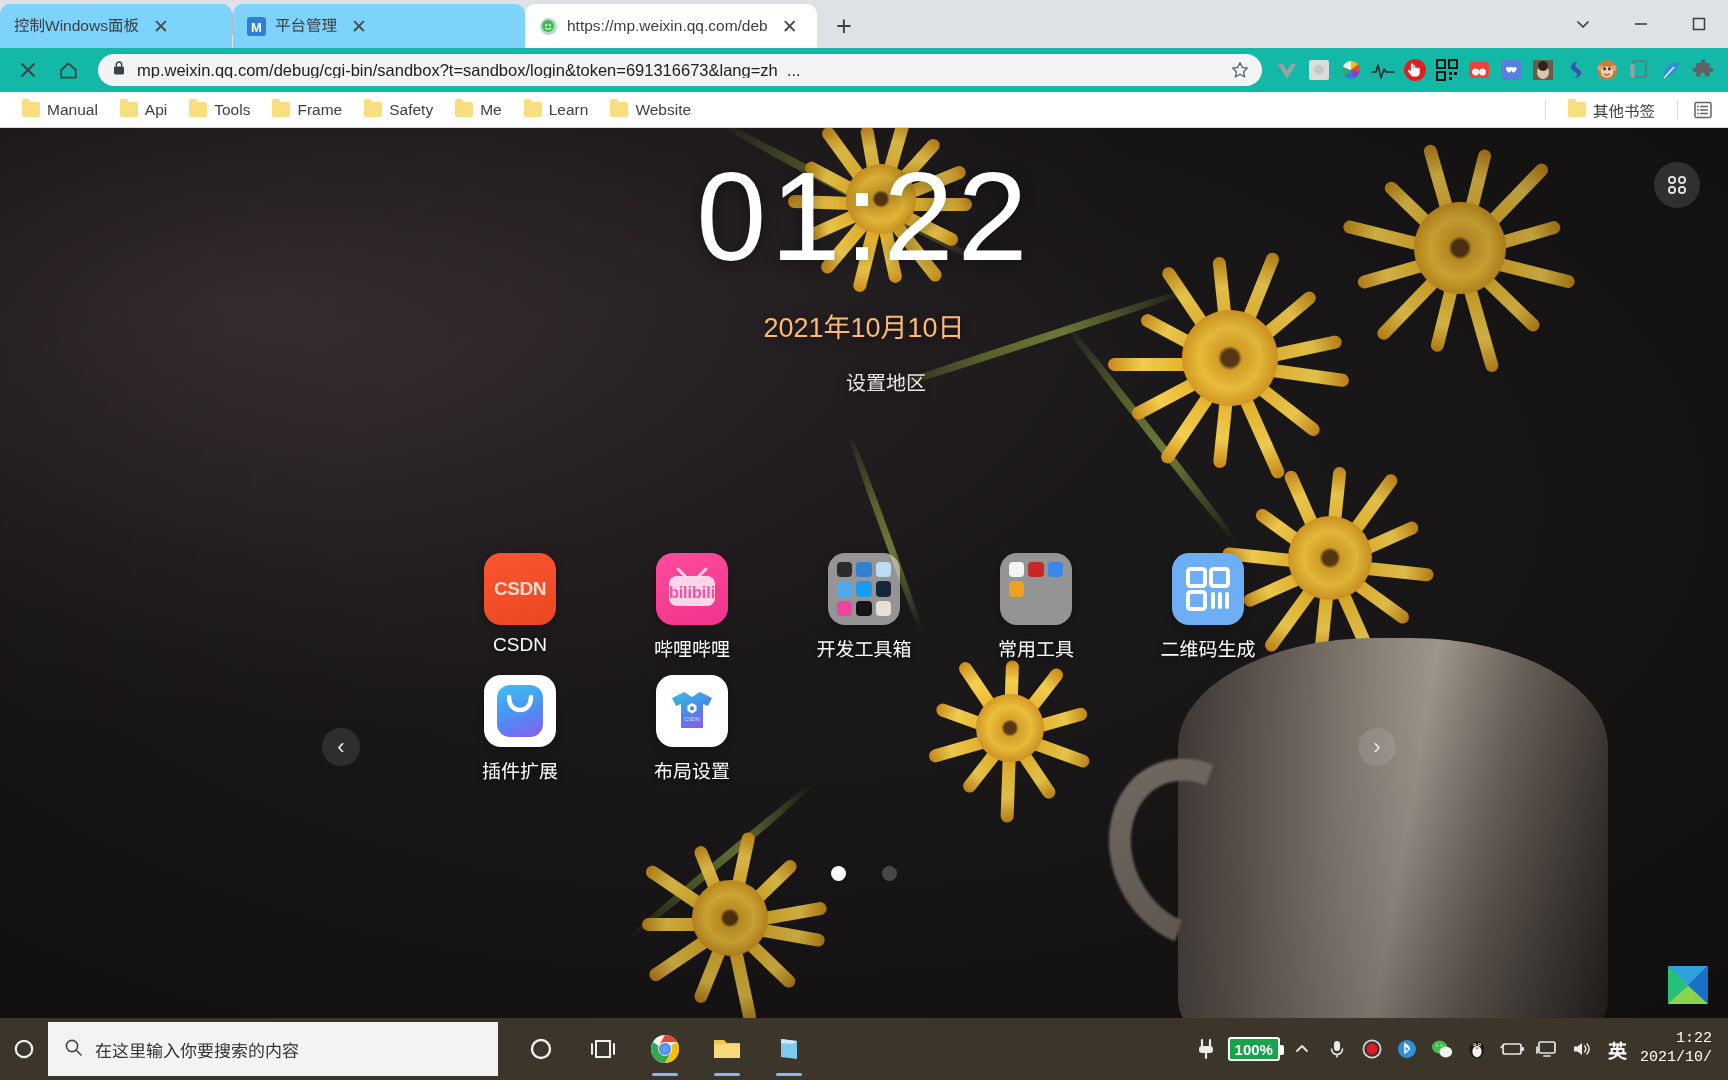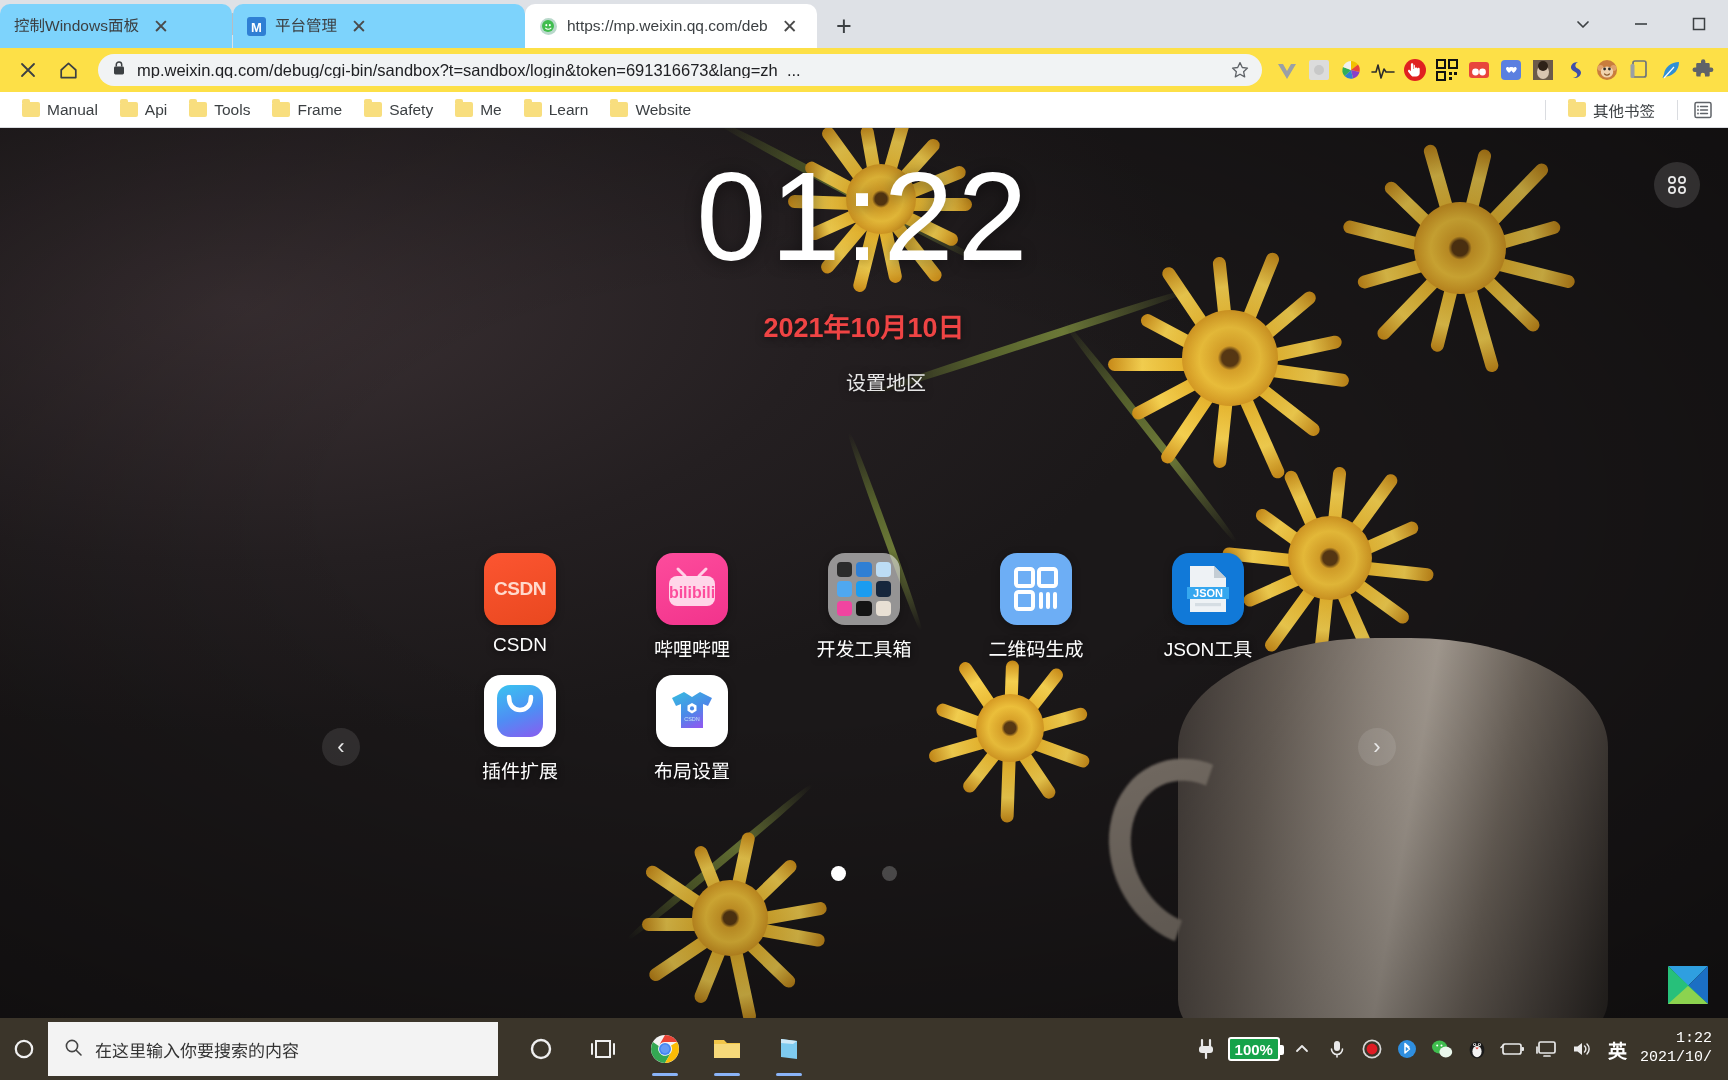--- a/index.html
+++ b/index.html
@@ -43,21 +43,21 @@
   .tabstrip-spacer { flex: 1 1 auto; }
   .winctl { display: flex; align-items: center; height: 48px; }
   .winctl > div {
     width: 58px; height: 40px; display: flex; align-items: center;
     justify-content: center; color: #3c4043;
   }
 
   
   .toolbar {
     position: absolute; top: 48px; left: 0; width: 1728px; height: 44px;
-    background: #fde047; display: flex; align-items: center; padding: 0 10px;
+    background: #14b8a6; display: flex; align-items: center; padding: 0 10px;
     gap: 4px;
   }
   .tb-icon {
     width: 36px; height: 36px; flex: 0 0 36px; border-radius: 50%;
     display: flex; align-items: center; justify-content: center; color: #5f6368;
   }
   .omnibox {
     flex: 1 1 auto; height: 32px; background: #f1f3f4; border-radius: 17px;
     display: flex; align-items: center; padding: 0 8px 0 14px; gap: 11px;
     margin-left: 8px; margin-right: 6px; min-width: 0; position: relative;
@@ -145,21 +145,21 @@
     border-radius: 50%; background: rgba(255,255,255,0.13);
     display:flex; align-items:center; justify-content:center;
   }
 
   .clock-wrap { position:absolute; left:0; right:0; top: 26px; text-align:center; }
   .clock {
     font-size: 126px; line-height: 1.0; color: #ffffff; font-weight: 300;
     letter-spacing: 4px; text-shadow: 0 2px 16px rgba(0,0,0,0.45);
   }
   .date {
-    margin-top: 26px; font-size: 27px; color: #ef4444; font-weight: 700;
+    margin-top: 26px; font-size: 27px; color: #fdba74; font-weight: 400;
     text-shadow: 0 1px 8px rgba(0,0,0,0.55);
   }
   .region {
     margin-top: 22px; font-size: 20px; color: #e6e6e6;
     text-shadow: 0 1px 8px rgba(0,0,0,0.55);
     margin-left: 44px;
   }
 
   
   .searchbar {
@@ -668,47 +668,51 @@
             <div class="fg" style="background:#1a9cf0;"></div>
             <div class="fg" style="background:#16263c;"></div>
             <div class="fg" style="background:#f044a0;"></div>
             <div class="fg" style="background:#141414;"></div>
             <div class="fg" style="background:#e8e0d4;"></div>
           </div>
         </div>
         <div class="sc-label">开发工具箱</div>
       </div>
 
+      <div class="sc">
+        <div class="sc-ico ico-folder">
+          <div class="folder-grid">
+            <div class="fg" style="background:#f4f4f4;"></div>
+            <div class="fg" style="background:#c62828;"></div>
+            <div class="fg" style="background:#3b86e8;"></div>
+            <div class="fg" style="background:#f0a020;"></div>
+            <div class="fg"></div>
+            <div class="fg"></div>
+            <div class="fg"></div>
+            <div class="fg"></div>
+            <div class="fg"></div>
+          </div>
+        </div>
+        <div class="sc-label">常用工具</div>
+      </div>
 
       <div class="sc">
         <div class="sc-ico ico-qr">
           <svg width="46" height="46" viewBox="0 0 46 46">
             <rect x="3" y="3" width="17" height="17" rx="2.5" fill="none" stroke="#fff" stroke-width="4"></rect>
             <rect x="26" y="3" width="17" height="17" rx="2.5" fill="none" stroke="#fff" stroke-width="4"></rect>
             <rect x="3" y="26" width="17" height="17" rx="2.5" fill="none" stroke="#fff" stroke-width="4"></rect>
             <rect x="26" y="26" width="4" height="17" rx="2" fill="#fff"></rect>
             <rect x="33" y="26" width="4" height="17" rx="2" fill="#fff"></rect>
             <rect x="40" y="26" width="4" height="17" rx="2" fill="#fff"></rect>
           </svg>
         </div>
         <div class="sc-label">二维码生成</div>
       </div>
 
-      <div class="sc">
-        <div class="sc-ico ico-json">
-          <svg width="46" height="52" viewBox="0 0 46 52">
-            <path d="M5 3h24l12 12v34H5z" fill="#eef2f5"></path>
-            <path d="M29 3l12 12H29z" fill="#c4cdd4"></path>
-            <rect x="2" y="24" width="42" height="12" fill="#35a7ef"></rect>
-            <text x="23" y="34" font-size="11" font-weight="700" fill="#fff" text-anchor="middle" font-family="Liberation Sans, sans-serif">JSON</text>
-            <rect x="10" y="40" width="26" height="3.2" fill="#d5dde3"></rect>
-          </svg>
-        </div>
-        <div class="sc-label">JSON工具</div>
-      </div>
 
       <div class="sc">
         <div class="sc-ico ico-plugin">
           <div class="plugin-inner">
             <svg width="28" height="22" viewBox="0 0 28 22">
                 <path d="M3 3c0 8 4.5 13 11 13s11-5 11-13" stroke="#fff" stroke-width="4.5" fill="none" stroke-linecap="round"></path>
               </svg>
           </div>
         </div>
         <div class="sc-label">插件扩展</div>

